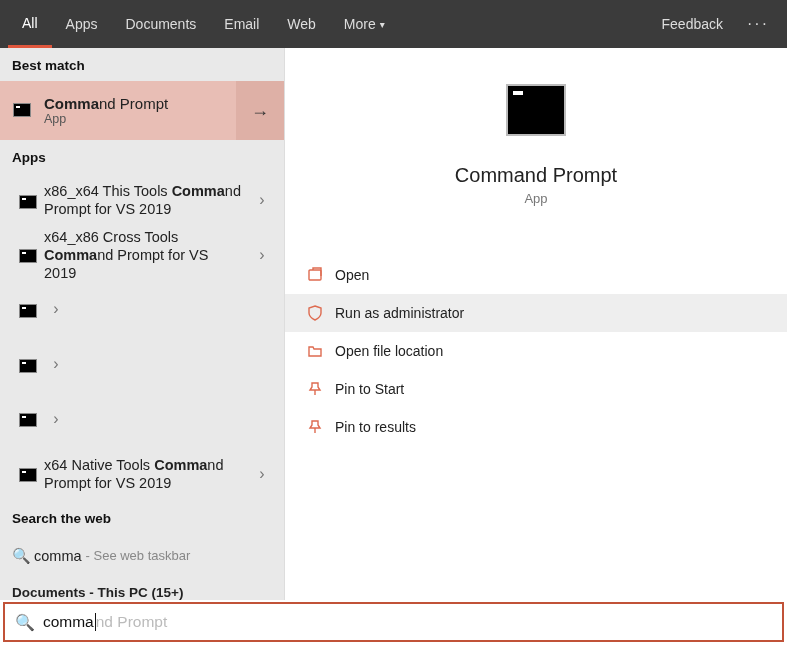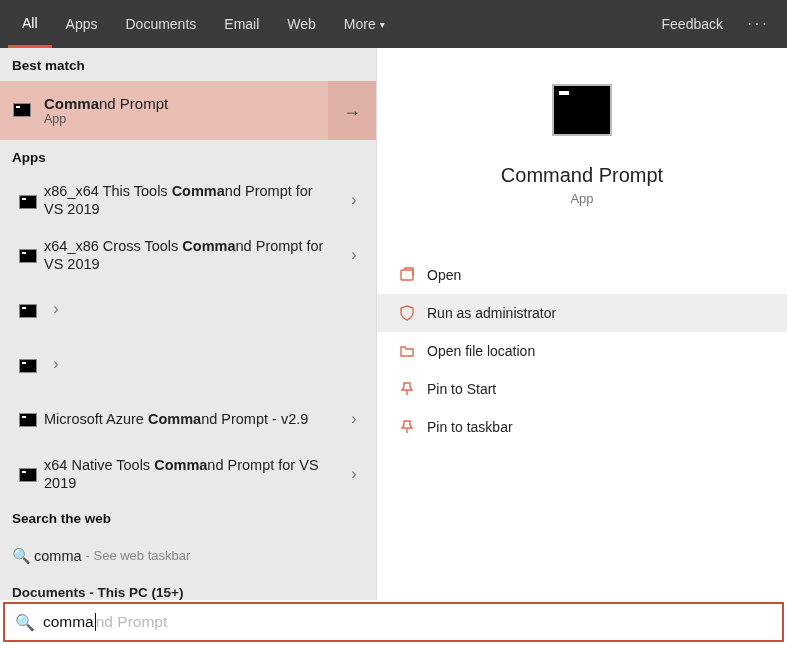--- a/index.html
+++ b/index.html
@@ -9,21 +9,21 @@
   .tabbar { background: #3b3b3b; height: 48px; display: flex; align-items: center; padding: 16px 8px; color: #ddd; }
   .tab { padding: 0 14px; height: 48px; display: flex; align-items: center; font-size: 14px; cursor: pointer; }
   .tab.active { color: #fff; border-bottom: 3px solid #e0573d; }
   .tab .chev { margin-left: 4px; font-size: 10px; }
   .spacer { flex: 1; }
   .feedback { font-size: 14px; padding: 0 14px; cursor: pointer; }
   .more-dots { padding: 0 10px; font-size: 16px; letter-spacing: 2px; cursor: pointer; }
 
   
   .main { display: flex; height: 552px; }
-  .left { width: 376px; background: #e9e9e9; overflow: hidden; display: flex; flex-direction: column; }
+  .left { width: 284px; background: #e9e9e9; overflow: hidden; display: flex; flex-direction: column; }
   .right { flex: 1; background: #fff; border-left: 1px solid #ddd; }
 
   .section-header { font-size: 13.5px; font-weight: 600; padding: 10px 12px 8px; color: #111; }
 
   
   .bestmatch { display: flex; align-items: stretch; background: #e8beb5; height: 60px; }
   .bestmatch .iconcell { width: 44px; display: flex; align-items: center; justify-content: center; }
   .bestmatch .textcell { flex: 1; display: flex; flex-direction: column; justify-content: center; }
   .bestmatch .title { font-size: 15px; color: #222; }
   .bestmatch .title b { font-weight: 600; }
@@ -139,21 +139,20 @@
     <div class="result-row">
       <div class="iconcell">
           <div class="cmd-icon-sm"></div>
         </div>
       <div class="arrowcell">›</div>
     </div>
     <div class="result-row">
       <div class="iconcell">
           <div class="cmd-icon-sm"></div>
         </div>
-      <div class="textcell"><span>Microsoft Azure </span><b>Comma</b><span>nd Prompt - v2.9</span></div>
       <div class="arrowcell">›</div>
     </div>
     <div class="result-row">
       <div class="iconcell">
           <div class="cmd-icon-sm"></div>
         </div>
       <div class="textcell"><span>x64 Native Tools </span><b>Comma</b><span>nd Prompt for VS 2019</span></div>
       <div class="arrowcell">›</div>
     </div>
 
@@ -206,21 +205,21 @@
             </svg>
           </span>
         <span>Pin to Start</span>
       </div>
       <div class="action">
         <span class="aicon">
             <svg viewBox="0 0 16 16">
               <path d="M5 2 h6 v4 l2 3 h-10 l2-3 z M8 9 v5"></path>
             </svg>
           </span>
-        <span>Pin to taskbar</span>
+        <span>Pin to results</span>
       </div>
     </div>
   </div>
 </div>
 
 <div class="searchbox">
   <span class="mag">🔍</span>
   <span class="typed">comma</span>
     <span class="cursor"></span>
     <span class="ghost">nd Prompt</span>

